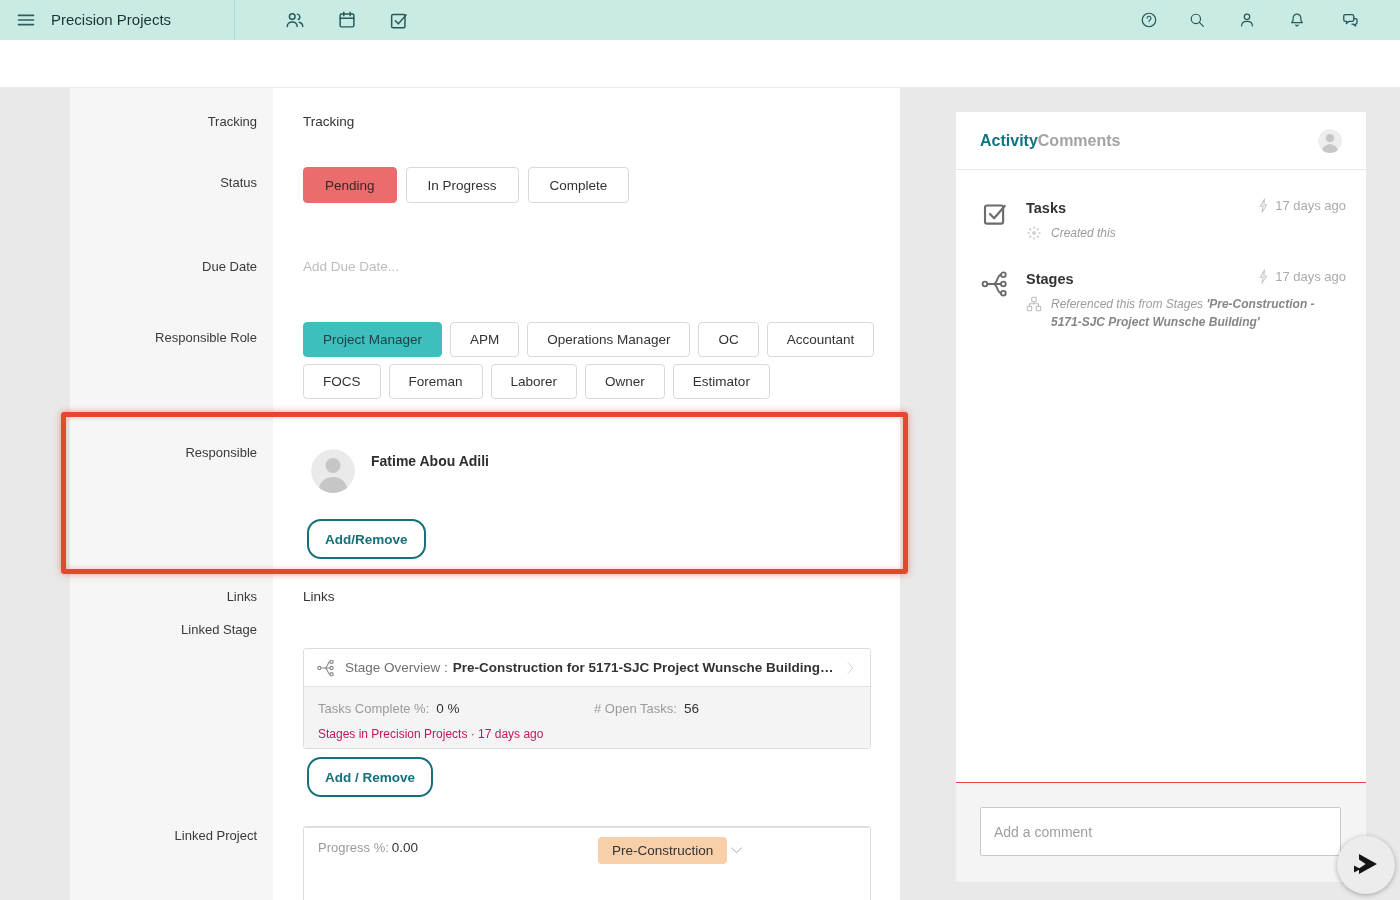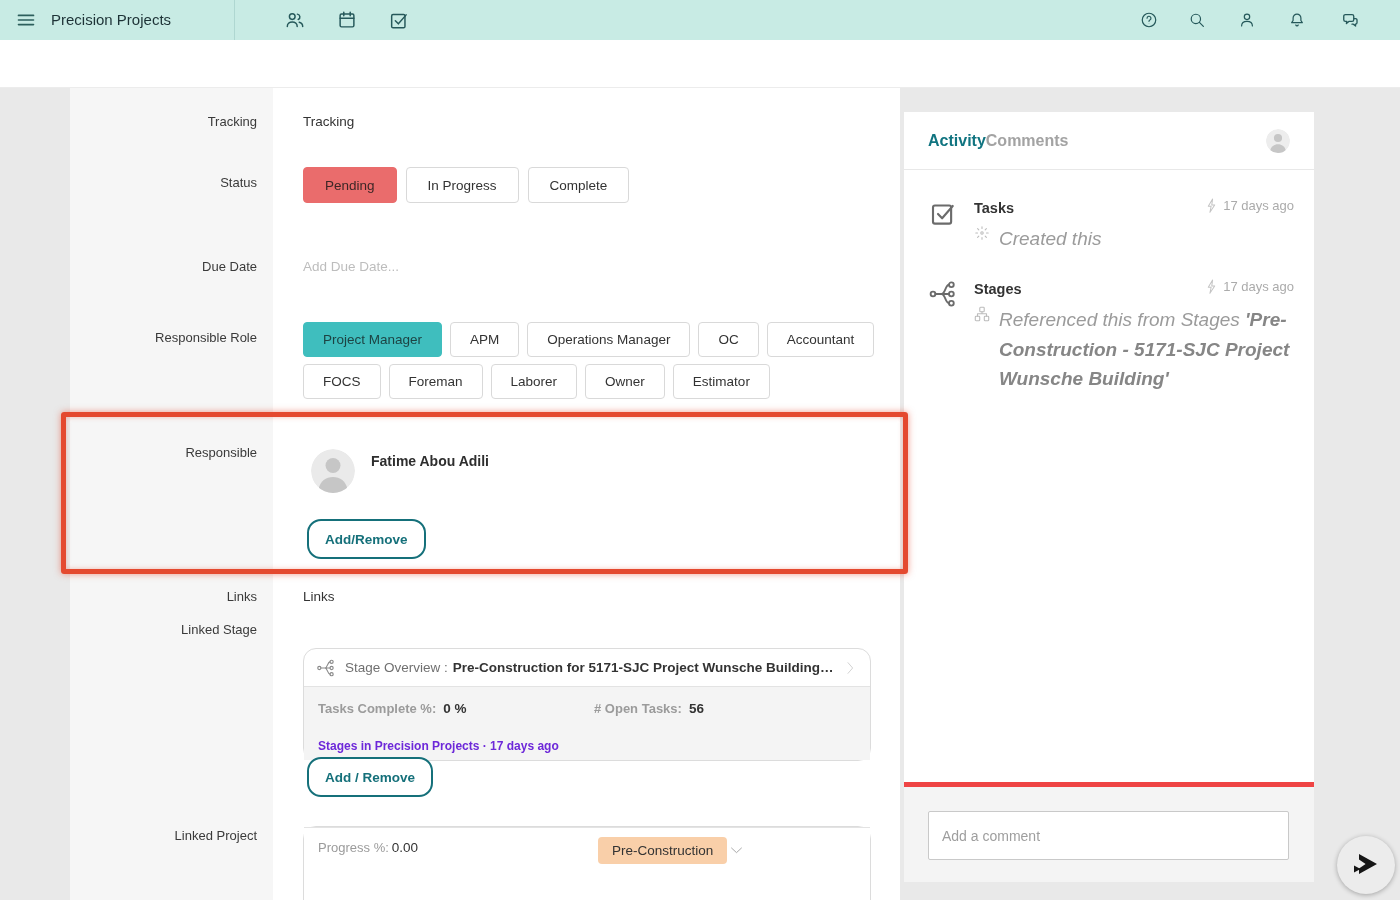--- a/index.html
+++ b/index.html
@@ -98,62 +98,62 @@
   .addremove {
     position:absolute; height:40px; padding:0 16px; display:flex; align-items:center; cursor:pointer;
     background:#fff; border:2px solid #15707a; border-radius:14px;
     color:#15707a; font-weight:bold; font-size:13.5px; z-index:1;
     font-family:"Liberation Sans",sans-serif;
   }
   .ar-resp { left:307px; top:519px; }
   .ar-stage { left:307px; top:757px; }
 
   
-  .link-card { position:absolute; left:303px; width:568px; background:#fff; border:1px solid #dcdcdc; border-radius:13px; z-index:1; }
+  .link-card { position:absolute; left:303px; width:568px; background:#fff; border:1px solid #dcdcdc; border-radius:3px; z-index:1; }
   .lc-stage { top:648px; }
   .lc-project { top:826px; height:120px; }
   .lc-header { height:37px; display:flex; align-items:center; padding:0 12px; cursor:pointer; }
   .lc-icon { width:20px; height:20px; color:#8a8a8a; flex:none; }
   .lc-prefix { font-size:13.5px; color:#707070; margin-left:9px; white-space:nowrap; }
   .lc-title { font-size:13.5px; font-weight:bold; color:#333; margin-left:5px; white-space:nowrap; overflow:hidden; text-overflow:ellipsis; flex:1; }
   .lc-chevron { width:16px; height:16px; color:#cccccc; flex:none; margin-left:6px; }
-  .lc-body-gray { background:#f4f4f4; border-top:1px solid #e3e3e3; padding:12px 14px 7px; position:relative;font-weight:bold; }
+  .lc-body-gray { background:#f4f4f4; border-top:1px solid #e3e3e3; padding:12px 14px 7px; position:relative; }
   .lc-body-white { background:#fff; border-top:1px solid #e3e3e3; padding:10px 14px; position:relative; height:48px; }
   .stat-label { font-size:13px; color:#9b9b9b; }
   .stat-value { font-size:13.5px; color:#333; margin-left:7px; }
   .stat2 { position:absolute; left:290px; top:12px; }
-  .lc-meta { margin-top:22px; font-size:12px; color:#6d28d9; }
+  .lc-meta { margin-top:10px; font-size:12px; color:#be185d; }
   .phase-chip {
     position:absolute; left:294px; top:9px; height:27px; padding:0 14px;
     background:#f9cfa9; border-radius:4px; display:flex; align-items:center;
     font-size:13.5px; color:#333; cursor:pointer;
   }
   .phase-chevron { position:absolute; left:424px; top:14px; width:17px; height:17px; color:#9a9a9a; cursor:pointer; }
   .prog-label { font-size:13px; color:#9b9b9b; }
   .prog-value { font-size:13.5px; color:#333; margin-left:3px; }
 
   
-  .sidebar { position:absolute; left:904px; top:112px; width:410px; height:770px; background:#fff; z-index:1; }
+  .sidebar { position:absolute; left:956px; top:112px; width:410px; height:770px; background:#fff; z-index:1; }
   .sb-header { height:58px; display:flex; align-items:center; padding:0 24px; border-bottom:1px solid #e8e8e8; }
   .tab-activity { font-size:16px; font-weight:bold; color:#107480; cursor:pointer; }
   .tab-comments { font-size:16px; font-weight:bold; color:#a3a3a3; cursor:pointer; }
   .sb-avatar { margin-left:auto; width:24px; height:24px; }
   .sb-list { padding:28px 20px 0 24px; }
   .sb-item { display:flex; margin-bottom:26px; }
   .sb-item-icon { width:30px; height:30px; color:#6b6b6b; flex:none; }
   .sb-item-body { flex:1; margin-left:16px; }
   .sb-item-head { display:flex; align-items:baseline; }
   .sb-app { font-size:14.5px; font-weight:bold; color:#333; }
   .sb-time { margin-left:auto; display:flex; align-items:center; gap:6px; color:#ababab; font-size:13px; }
   .bolt { width:11px; height:15px; color:#c4c4c4; }
   .sb-sub { margin-top:8px; display:flex; align-items:flex-start; }
   .sb-sub-icon { width:16px; height:16px; color:#bcbcbc; flex:none; margin-top:1px; }
-  .sb-sub-text { margin-left:9px; font-style:italic; font-size:19px; color:#9b9b9b; line-height:1.55; }
+  .sb-sub-text { margin-left:9px; font-style:italic; font-size:12px; color:#9b9b9b; line-height:1.55; }
   .sb-ref { font-weight:bold; color:#868686; }
-  .sb-footer { position:absolute; left:0; bottom:0; width:410px; height:100px; background:#f4f4f4; border-top:5px solid #ef4444; }
+  .sb-footer { position:absolute; left:0; bottom:0; width:410px; height:100px; background:#f4f4f4; border-top:1px solid #ef4444; }
   .comment-input {
     position:absolute; left:24px; top:24px; width:361px; height:49px;
     border:1px solid #c9c9c9; border-radius:2px; background:#fff;
     font-family:"Liberation Sans",sans-serif; font-size:14px; color:#333; padding:0 13px; outline:none;
   }
   .comment-input::placeholder { color:#9e9e9e; }
 
   
   .float-btn {
     position:absolute; left:1337px; top:836px; width:58px; height:58px; border-radius:50%;

